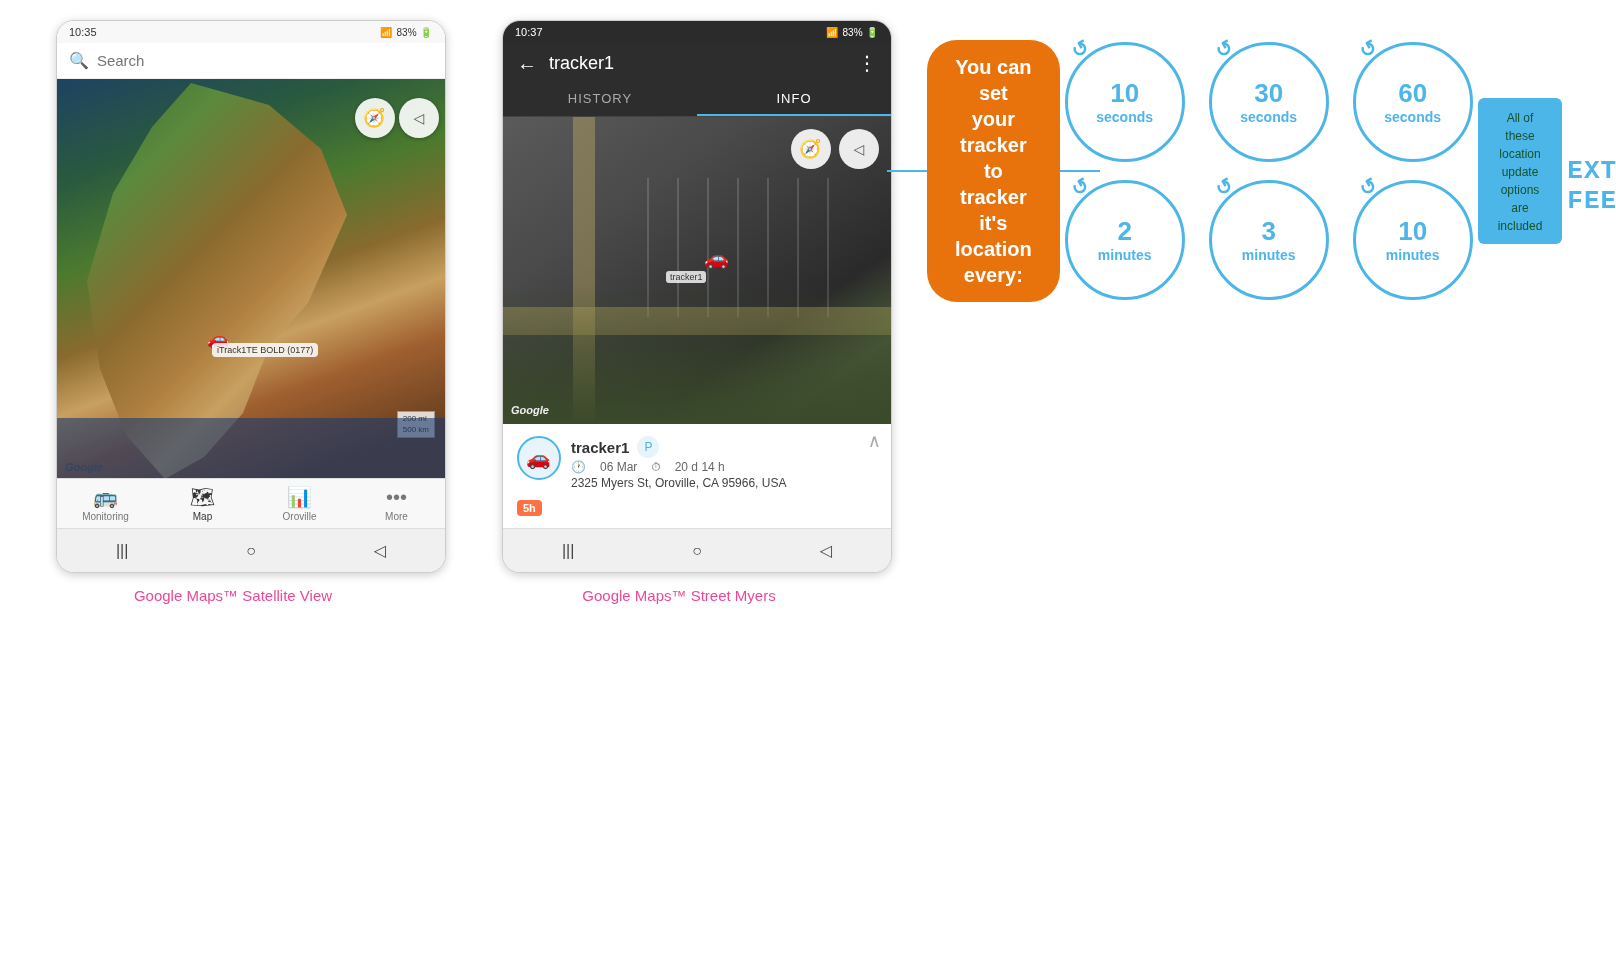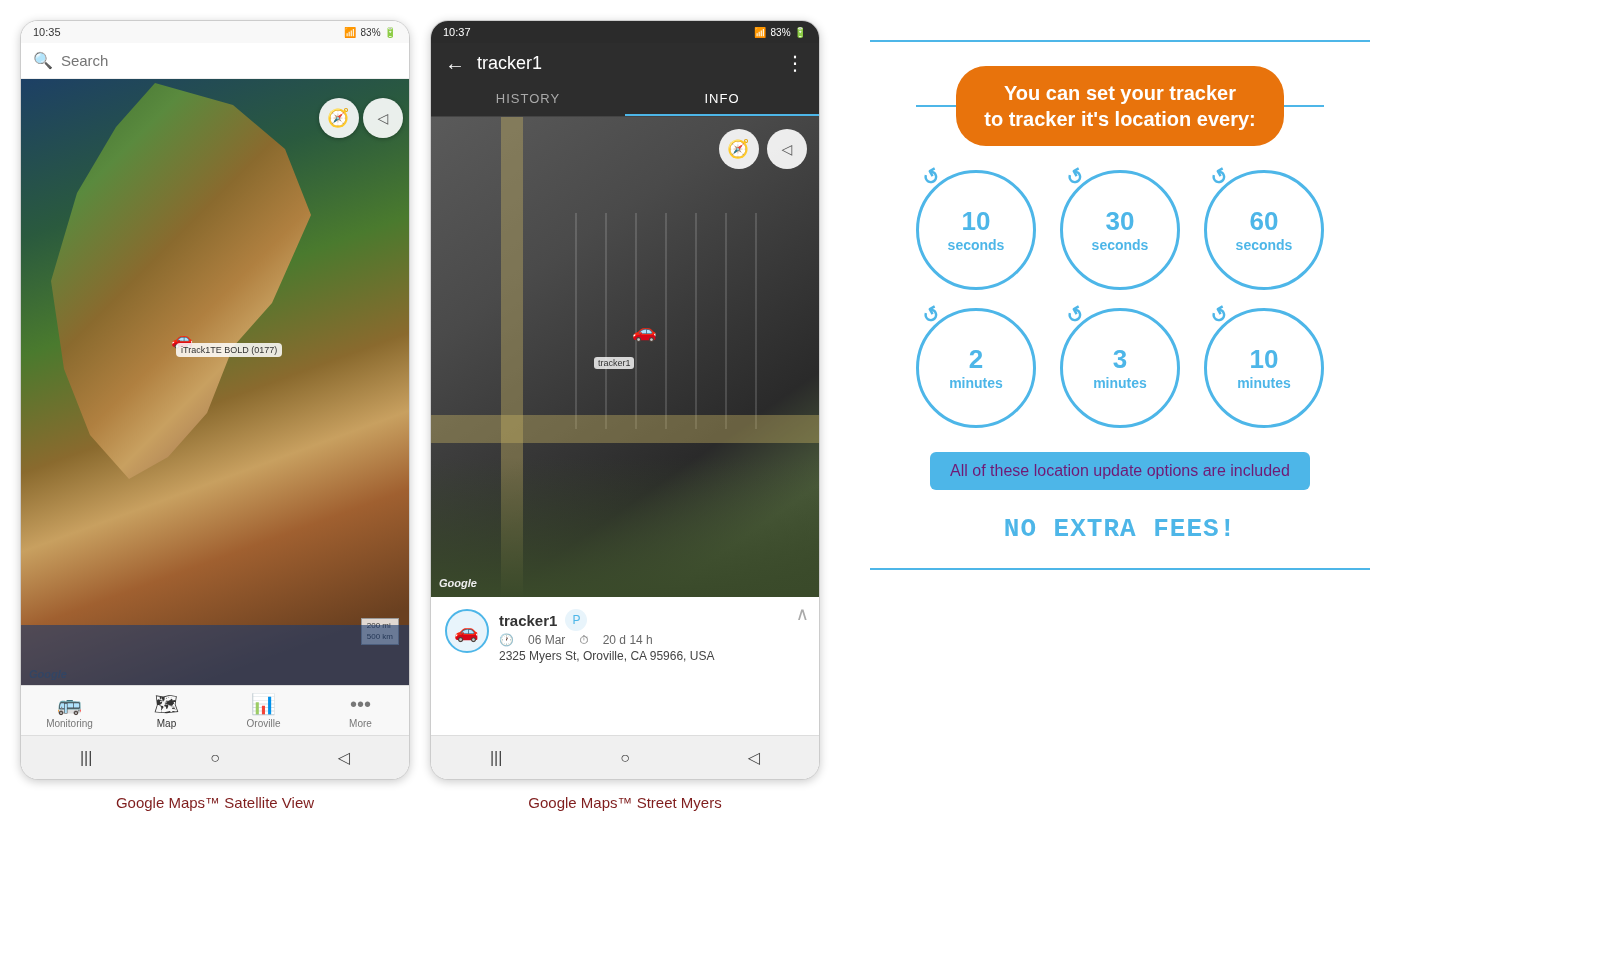--- a/index.html
+++ b/index.html
@@ -19,33 +19,34 @@
     
     .phone-wrapper {
       display: flex;
       flex-direction: column;
       align-items: center;
       gap: 10px;
     }
 
     .phone-screen {
       width: 390px;
-      height: 760px;
+      height: 553px;
       border-radius: 18px;
       overflow: hidden;
       border: 1px solid #ccc;
       display: flex;
       flex-direction: column;
       background: #fff;
       box-shadow: 0 2px 10px rgba(0,0,0,0.2);
+      margin-left: 36px;
     }
 
     .phone-caption {
       font-size: 15px;
-      color: #7f1d1d;
+      color: #ec4899;
       text-align: center;
       margin-top: 4px;
     }
 
     
     .status-bar {
       display: flex;
       justify-content: space-between;
       align-items: center;
       padding: 4px 12px;
@@ -392,24 +393,24 @@
       position: absolute;
       top: 6px; right: 10px;
       font-size: 18px;
       color: #aaa;
     }
 
     
     .tracker-info-section {
       width: 560px;
       display: flex;
-      flex-direction: column;
+      flex-direction: row;
       align-items: center;
       padding: 20px 10px;
-      gap: 24px;
+      gap: 5px;
     }
 
     .headline-box {
       background: #e8730c;
       border-radius: 30px;
       padding: 14px 28px;
       text-align: center;
       max-width: 420px;
       position: relative;
     }
@@ -468,22 +469,22 @@
     }
 
     .no-fee-banner {
       background: #4db6e8;
       border-radius: 6px;
       padding: 10px 20px;
       text-align: center;
       max-width: 420px;
     }
     .no-fee-text {
-      color: #701a75;
-      font-size: 16px;
+      color: #14532d;
+      font-size: 12px;
     }
 
     .no-extra-fees {
       color: #4db6e8;
       font-size: 26px;
       font-weight: 800;
       text-align: right;
       letter-spacing: 1px;
       font-family: Liberation Mono, monospace;
     }
@@ -607,20 +608,23 @@
           </div>
           <div class="tracker-date-row">
             <span>🕐</span>
             <span>06 Mar</span>
             <span>⏱</span>
             <span>20 d 14 h</span>
           </div>
           <div class="tracker-address">2325 Myers St, Oroville, CA 95966, USA</div>
         </div>
       </div>
+      <div style="margin-top:4px;">
+        <span class="badge-5h">5h</span>
+      </div>
     </div>
 
     <div class="android-nav">
       <div class="android-btn">|||</div>
       <div class="android-btn">○</div>
       <div class="android-btn">◁</div>
     </div>
   </div>
   <div class="phone-caption">Google Maps™ Street Myers</div>
 </div>

